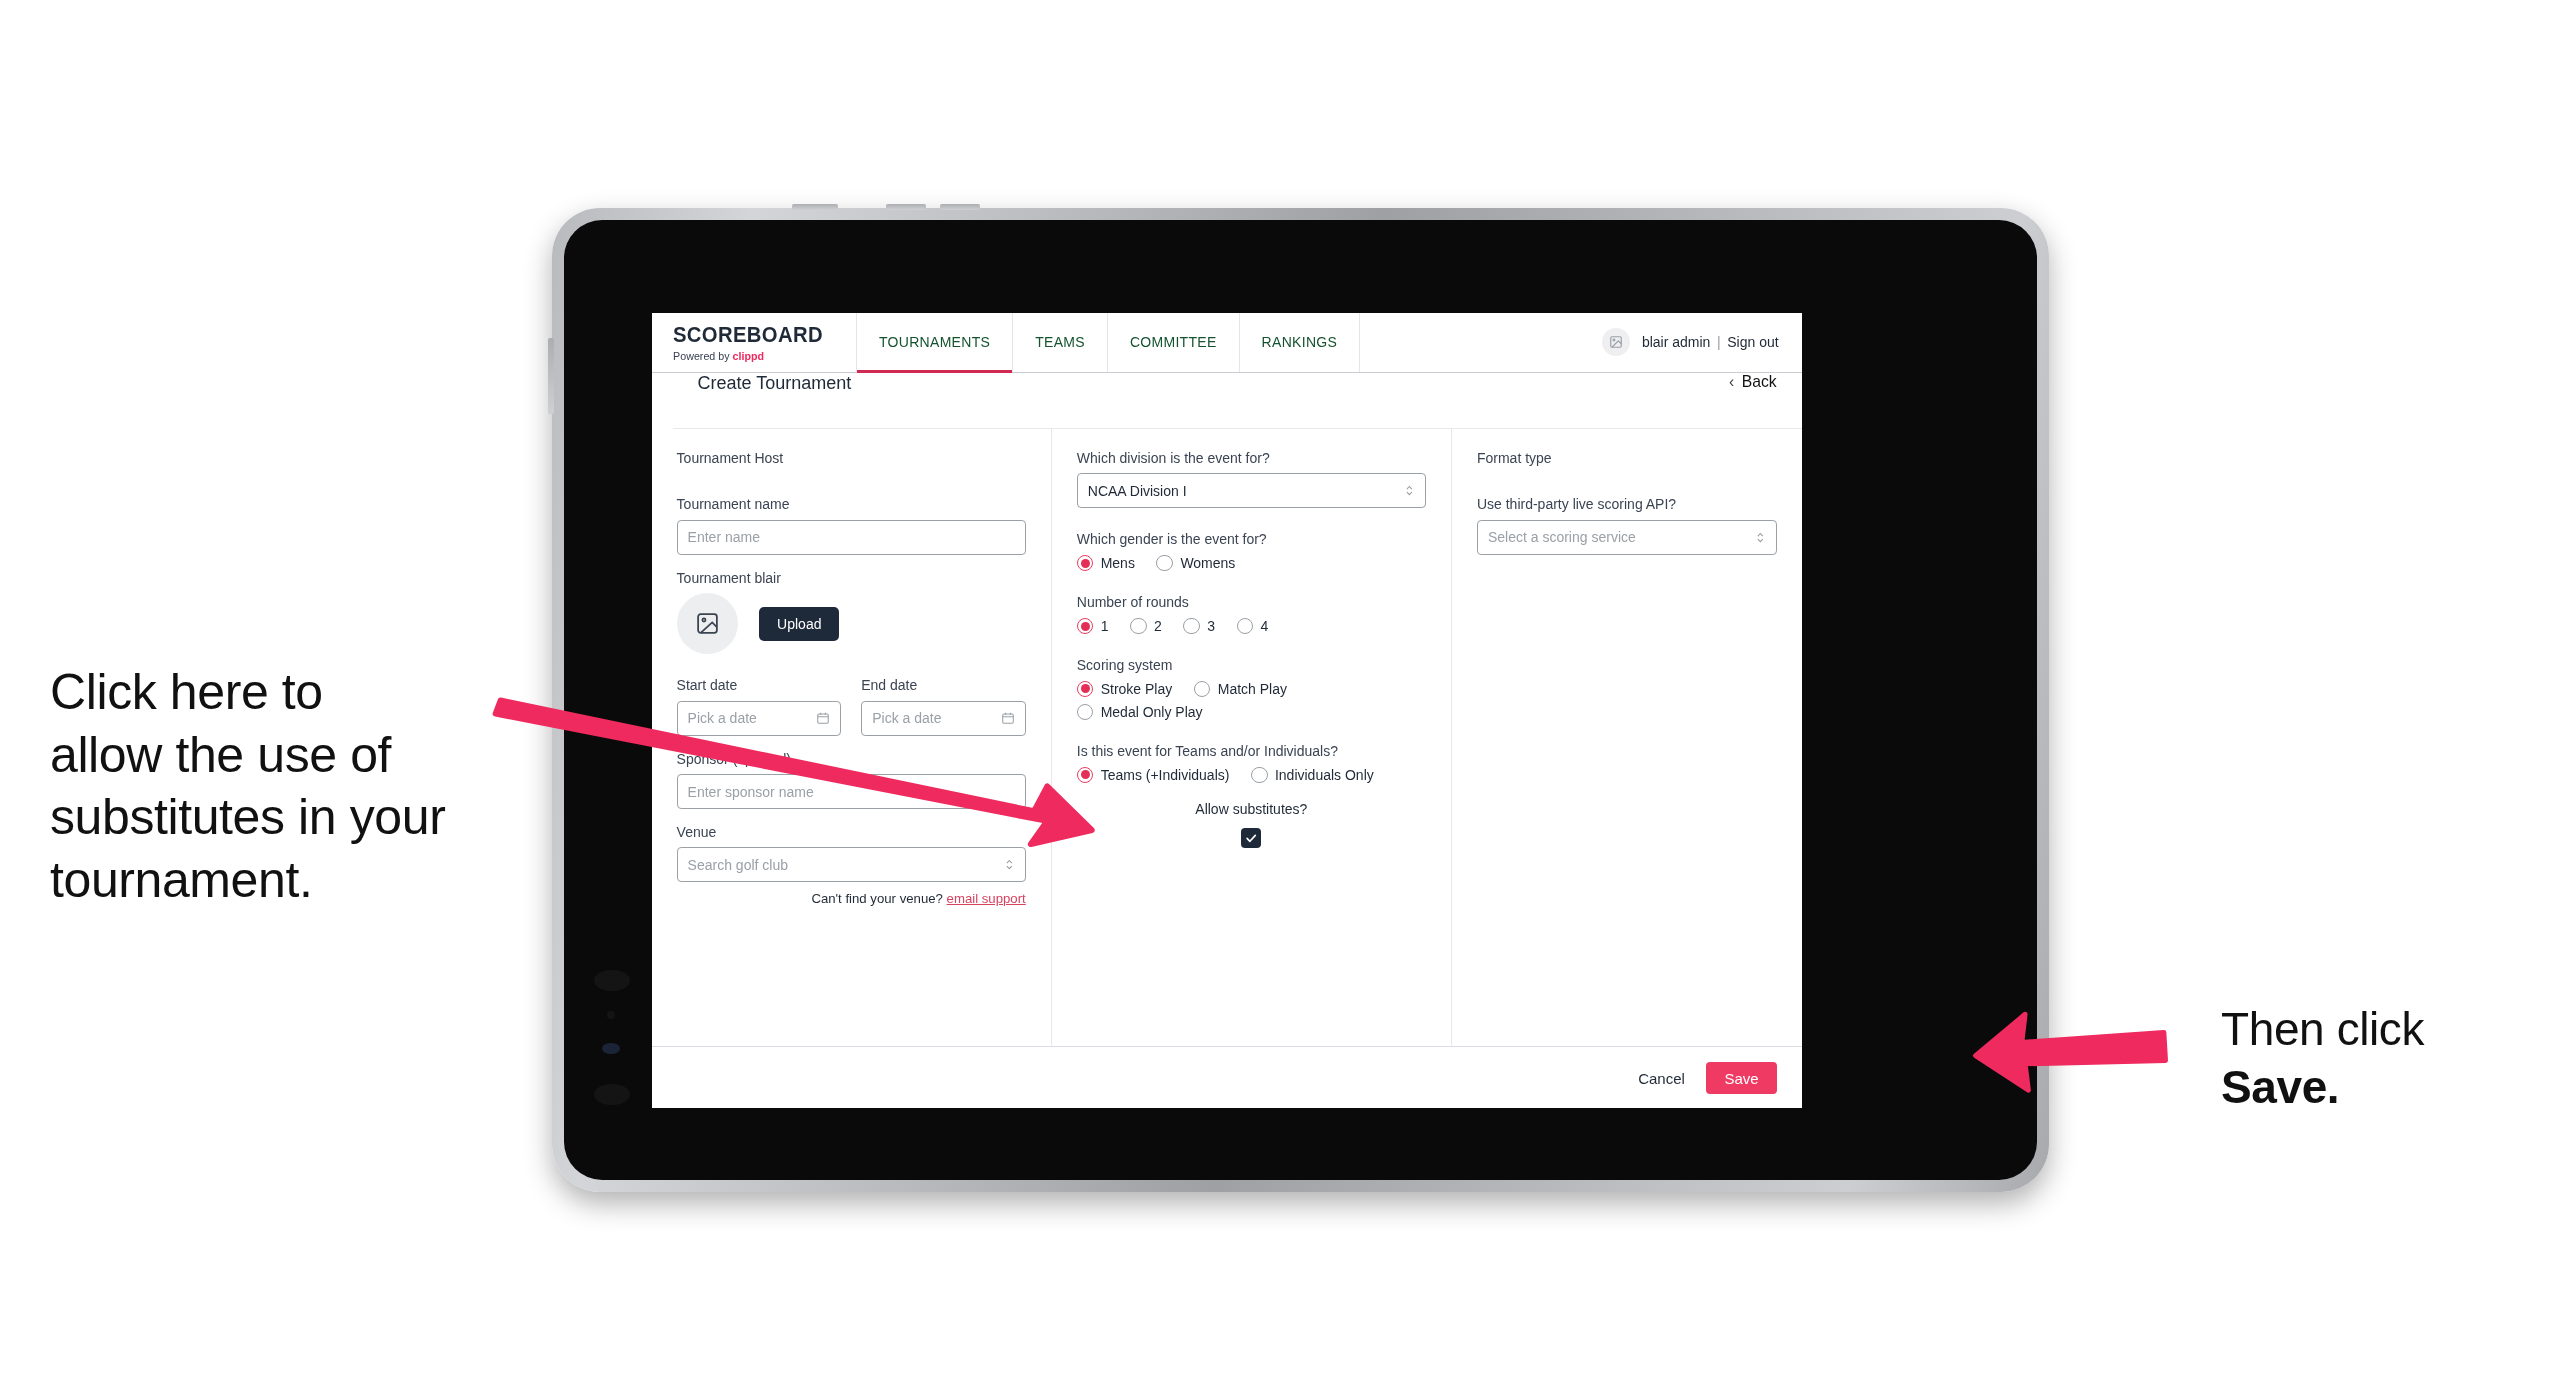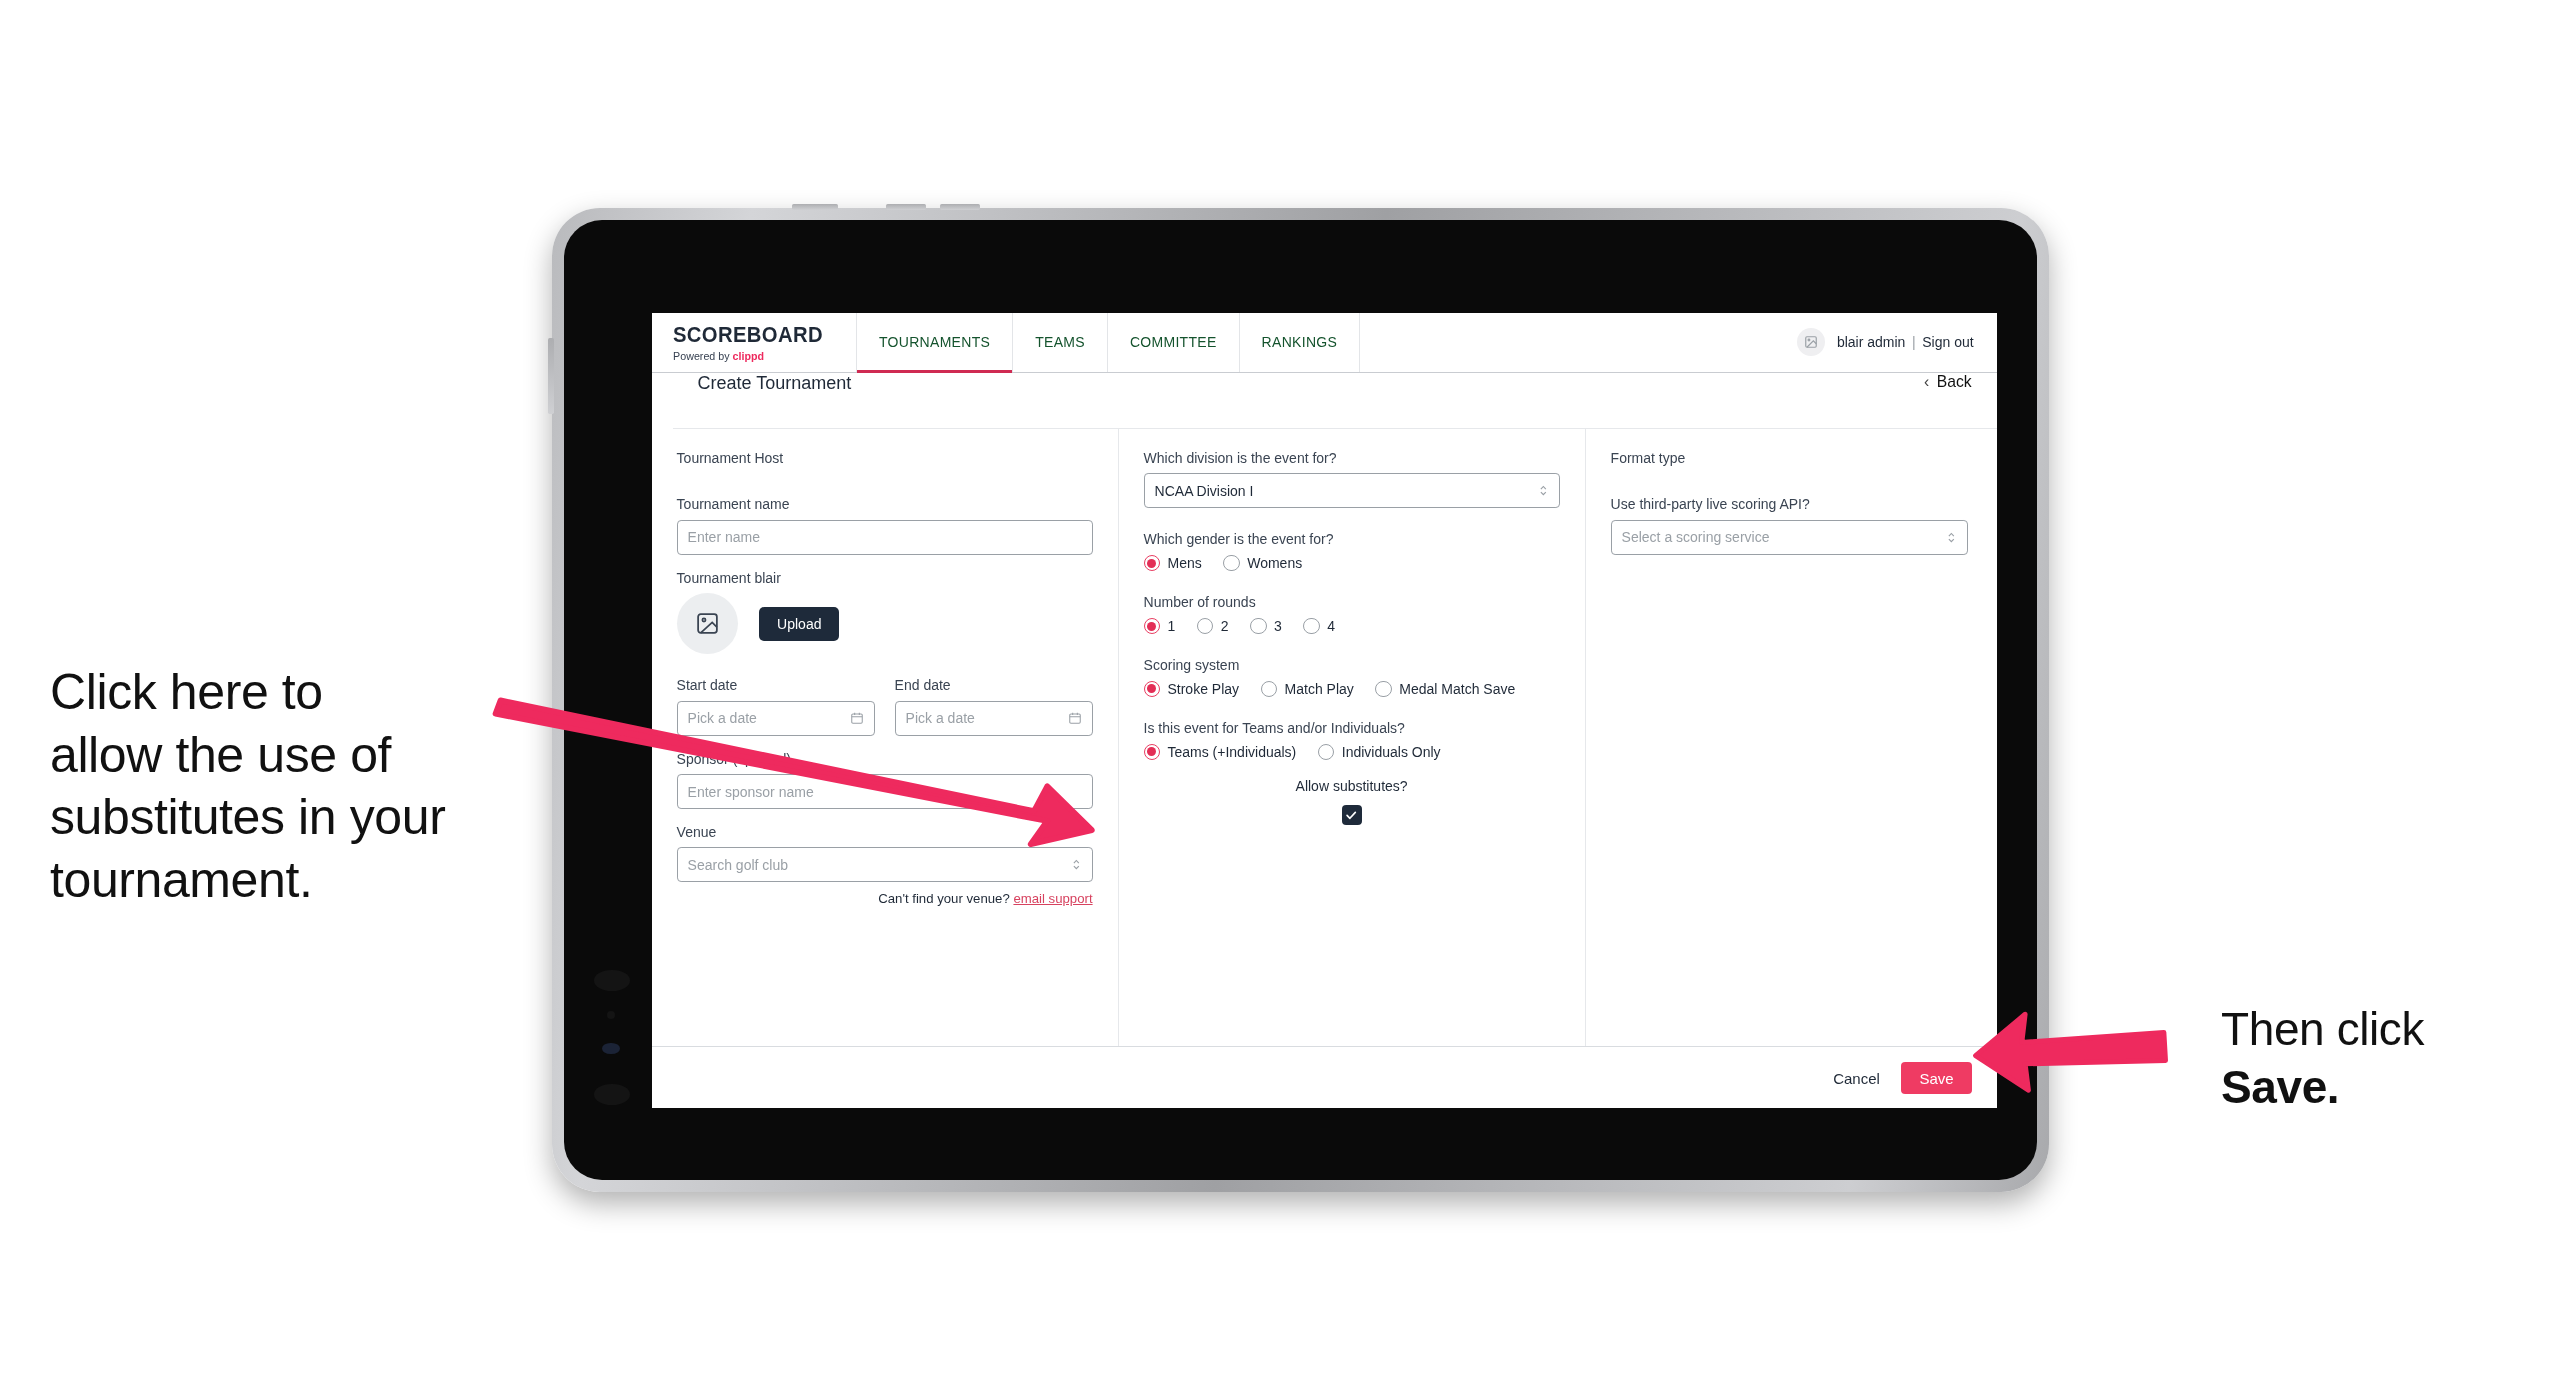--- a/index.html
+++ b/index.html
@@ -34,21 +34,21 @@
   #btn-vol-b{left:388px;top:-4.1px;width:40px;height:5.8px;}
   #btn-side{left:-4.1px;top:130px;width:5.8px;height:76px;}
   .cam-dot{position:absolute;background:#141414;border-radius:50%;}
   #cam1{left:30px;top:750px;width:36px;height:21.5px;}
   #cam2{left:43px;top:791px;width:8.3px;height:8.3px;}
   #cam3{left:38px;top:823px;width:18px;height:11.6px;background:#1b2336;}
   #cam4{left:30px;top:864px;width:36px;height:21.5px;}
 
   
   #app{
-    position:absolute;left:88px;top:93px;width:1345px;height:795px;
+    position:absolute;left:88px;top:93px;width:1150px;height:795px;
     background:#ffffff;overflow:hidden;
   }
 
   
   #navbar{height:59px;display:flex;align-items:stretch;border-bottom:1.7px solid #c9ccd1;background:#fff;}
   #brand{display:flex;flex-direction:column;justify-content:center;padding:0 20px 0 21.5px;
          border-right:0.8px solid #e3e5e8;}
   #brand-title{font-size:22px;font-weight:bold;letter-spacing:0.4px;color:#1f2937;
                font-family:"Liberation Sans",sans-serif;transform:scaleX(0.92);transform-origin:left;}
   #brand-sub{font-size:10.7px;color:#374151;margin-top:1.7px;}
@@ -304,21 +304,21 @@
             <div class="radio-item">
               <span class="radio sel"></span>
               <span class="radio-lab">Stroke Play</span>
             </div>
             <div class="radio-item">
               <span class="radio"></span>
               <span class="radio-lab">Match Play</span>
             </div>
             <div class="radio-item">
               <span class="radio"></span>
-              <span class="radio-lab">Medal Match Save</span>
+              <span class="radio-lab">Medal Only Play</span>
             </div>
           </div>
 
           <div class="gap-m"></div>
           <div class="flabel">Is this event for Teams and/or Individuals?</div>
           <div class="radio-row">
             <div class="radio-item">
               <span class="radio sel"></span>
               <span class="radio-lab">Teams (+Individuals)</span>
             </div>

